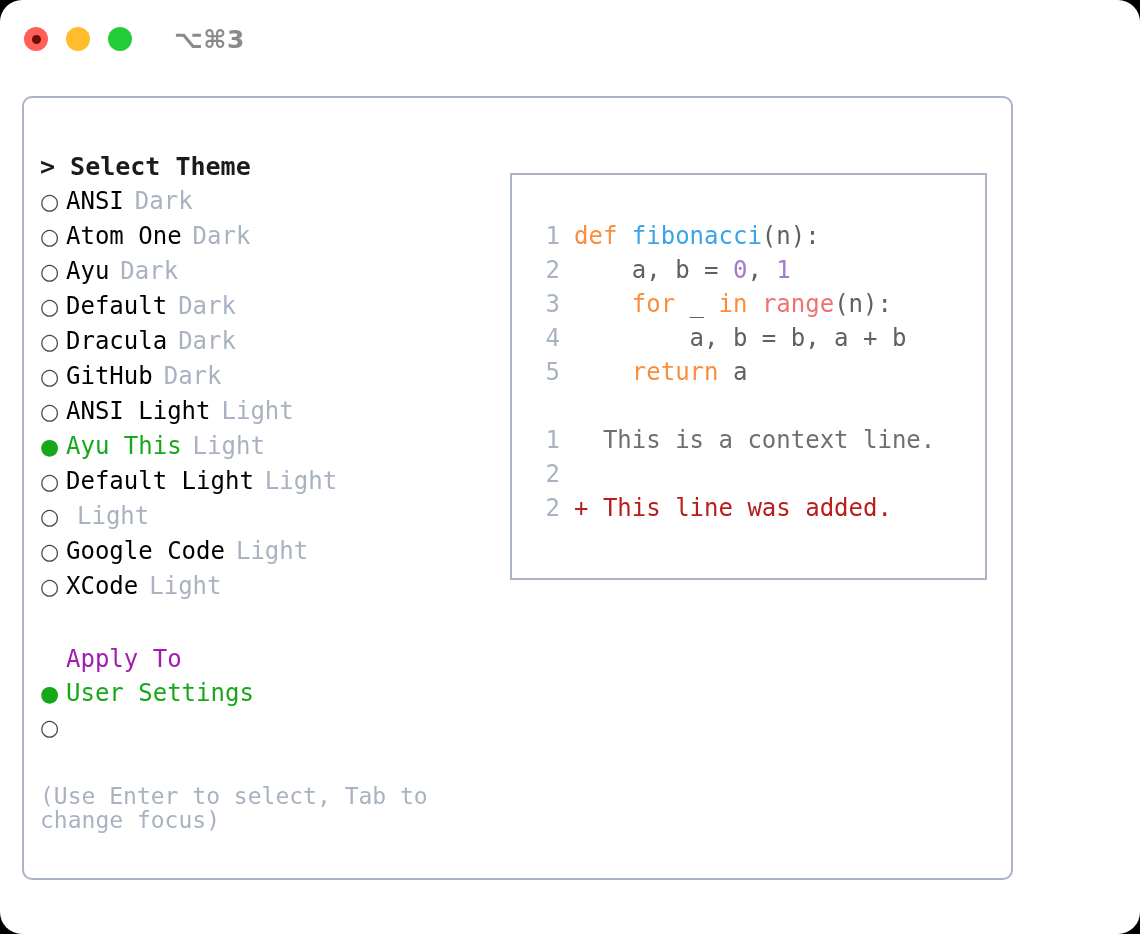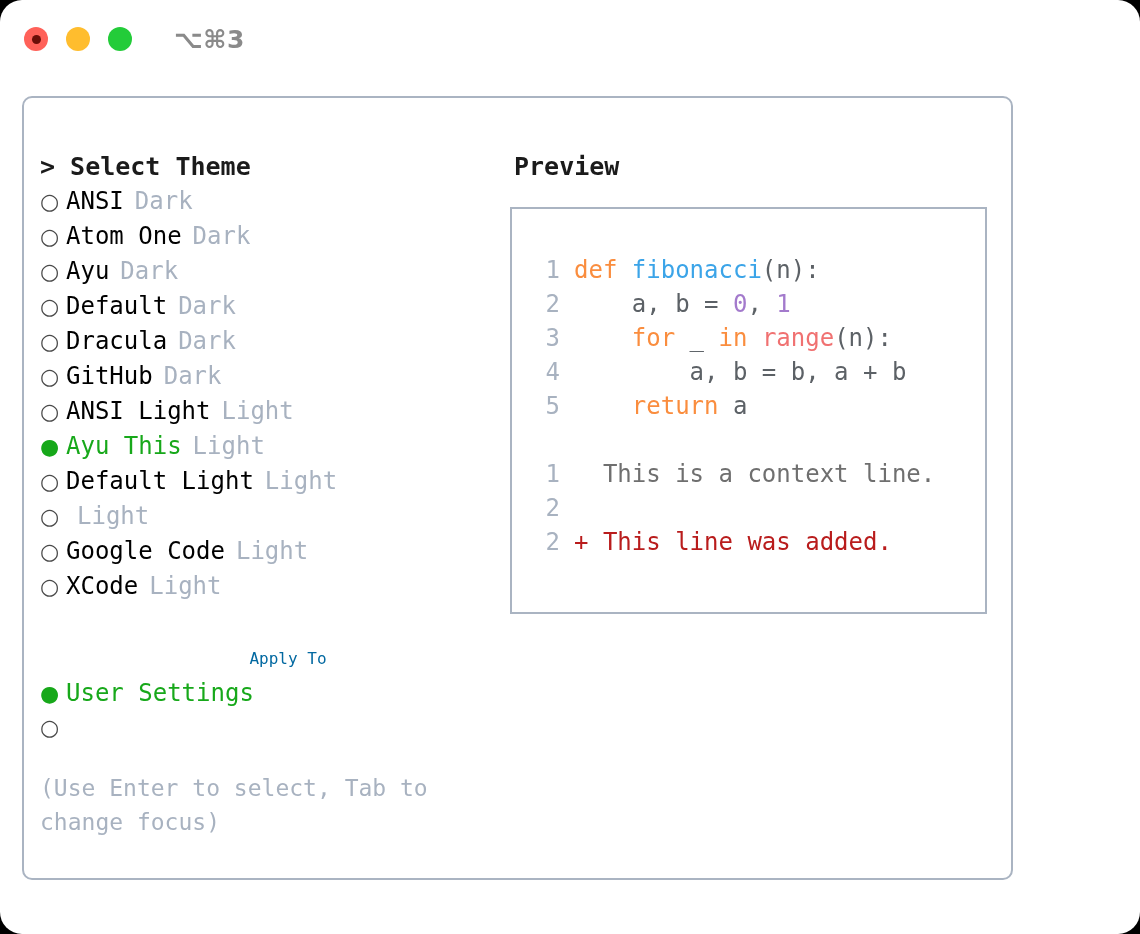--- a/index.html
+++ b/index.html
@@ -107,32 +107,31 @@
   .opt .label { color: #000000; }
   .opt.selected .label { color: #17a81a; }
   .opt .mode {
     color: #a8b2c0;
     margin-left: 11px;
   }
 
   .section-gap { height: 38px; }
 
   .sub-heading {
-    font-size: 16px;
-    color: #0369a1;
+    font-size: 24px;
+    color: #a21caf;
     line-height: 34px;
     padding-left: 26px;
     white-space: pre;
-    text-align: center;
   }
 
   .hint {
-    margin-top: 26px;
+    margin-top: 39px;
     font-size: 23px;
-    line-height: 34px;
+    line-height: 24px;
     color: #a8b2c0;
     width: 420px;
     white-space: pre-wrap;
   }
 
   
   .preview-title {
     font-size: 25px;
     font-weight: bold;
     color: #1b1b1b;
@@ -218,21 +217,20 @@
 
         <div id="apply-list">
             <div class="opt selected"><span class="marker">●</span><span class="label">User Settings</span></div>
             <div class="opt"><span class="marker">○</span></div>
           </div>
 
         <div class="hint">(Use Enter to select, Tab to change focus)</div>
       </div>
 
       <div class="col-right">
-        <div class="preview-title">Preview</div>
 
         <div class="preview-box">
           <div id="code-block">
               <div class="code-line"><span class="lnum">1</span><span><span class="tok-kw">def</span><span class="tok-plain"> </span><span class="tok-fn">fibonacci</span><span class="tok-plain">(n):</span></span></div>
               <div class="code-line"><span class="lnum">2</span><span><span class="tok-plain">    a, b = </span><span class="tok-num">0</span><span class="tok-plain">, </span><span class="tok-num">1</span></span></div>
               <div class="code-line"><span class="lnum">3</span><span><span class="tok-plain">    </span><span class="tok-kw">for</span><span class="tok-plain"> _ </span><span class="tok-kw">in</span><span class="tok-plain"> </span><span class="tok-call">range</span><span class="tok-plain">(n):</span></span></div>
               <div class="code-line"><span class="lnum">4</span><span><span class="tok-plain">        a, b = b, a + b</span></span></div>
               <div class="code-line"><span class="lnum">5</span><span><span class="tok-plain">    </span><span class="tok-kw">return</span><span class="tok-plain"> a</span></span></div>
             </div>
           <div class="diff-gap"></div>

